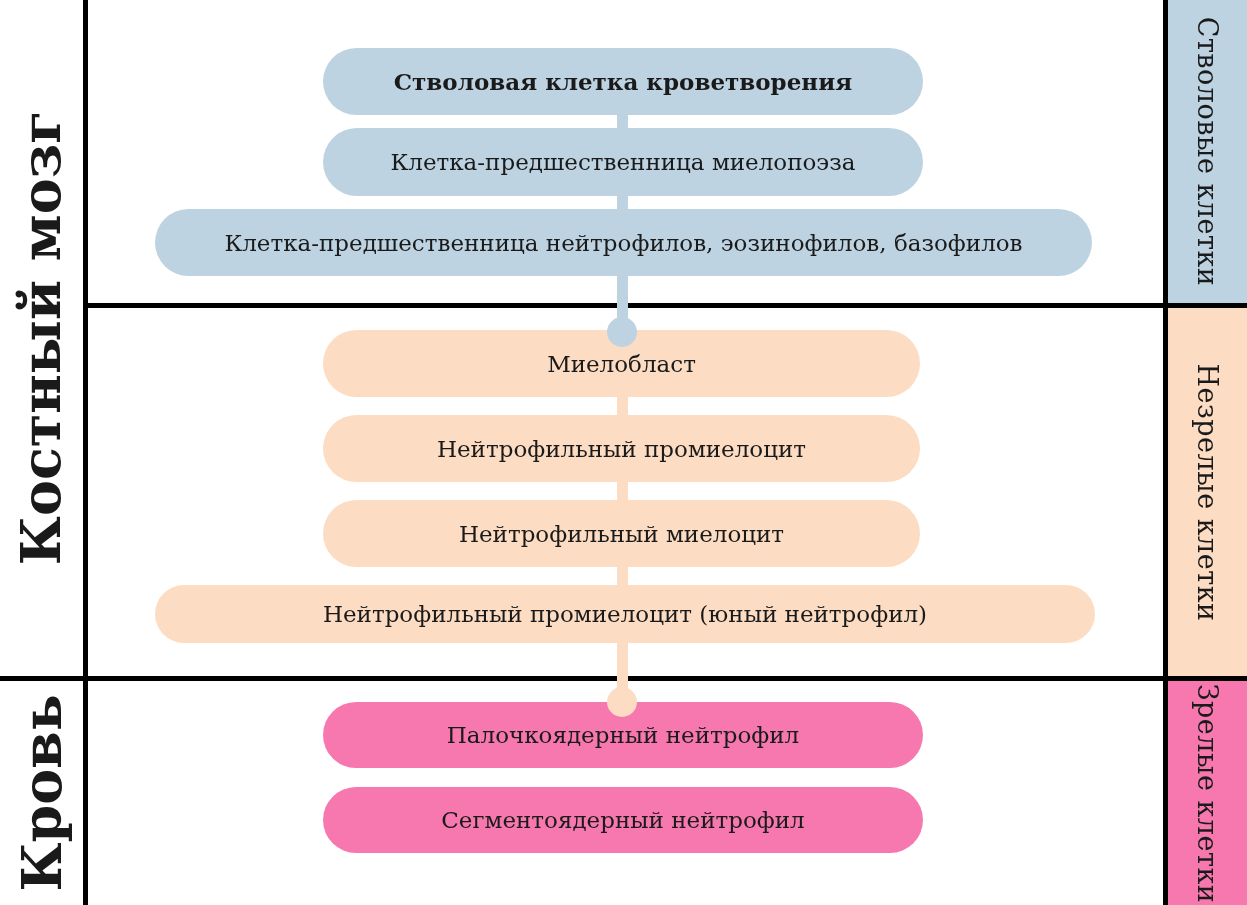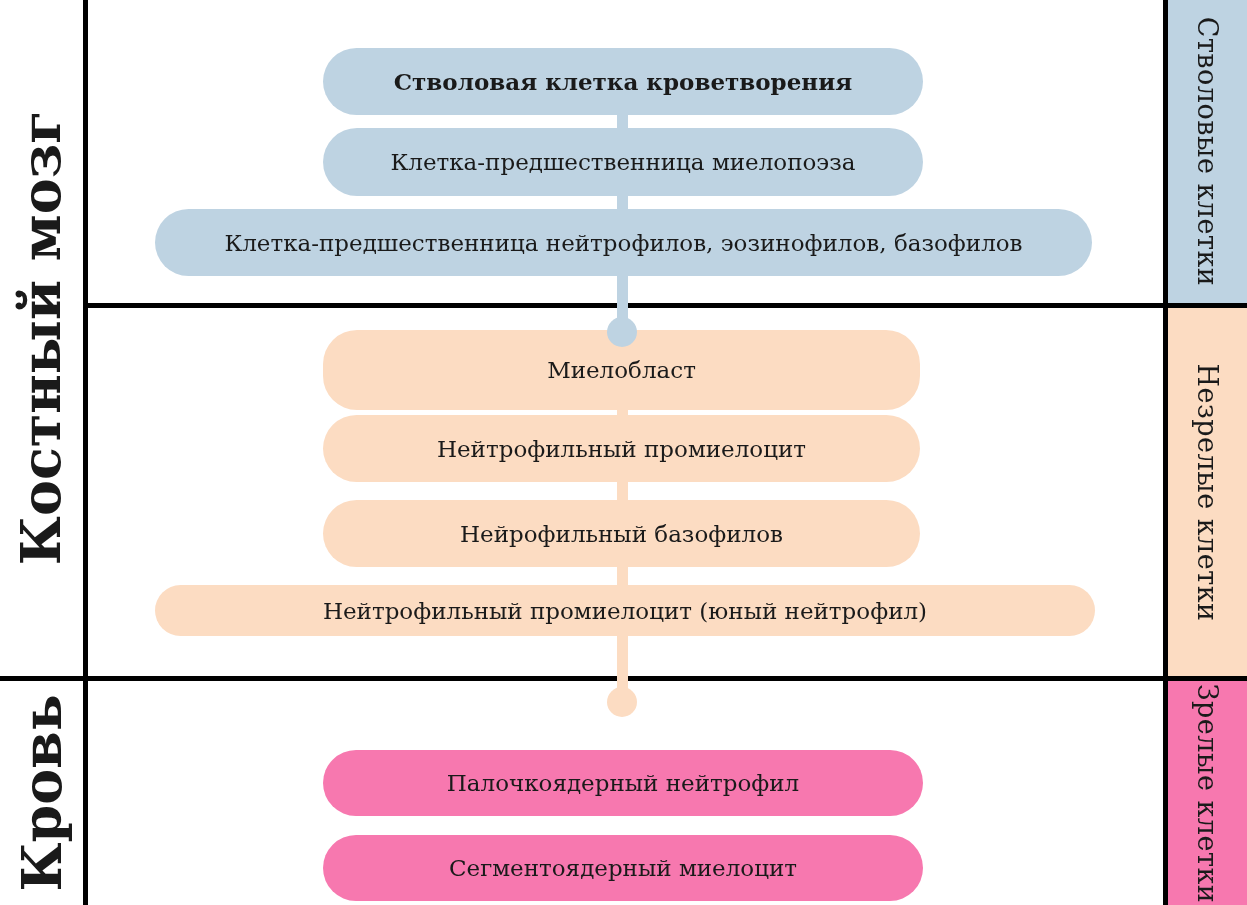--- a/index.html
+++ b/index.html
@@ -86,29 +86,29 @@
     display: flex;
     align-items: center;
     justify-content: center;
     text-align: center;
     font-size: 23px;
     padding: 0 20px;
     box-sizing: border-box;
   }
   .stage.stem     { background: var(--stem,     #bed3e2); }
   .stage.immature { background: var(--immature, #fcdcc2); }
-  .stage.mature   { background: var(--mature,   #f778af); margin-top: 48px; }
+  .stage.mature   { background: var(--mature,   #f778af); }
 
   .s1 { left: 323px; top: 48px;  width: 600px; height: 67px; font-weight: bold; }
   .s2 { left: 323px; top: 128px; width: 600px; height: 68px; }
   .s3 { left: 155px; top: 209px; width: 937px; height: 67px; }
-  .s4 { left: 323px; top: 330px; width: 597px; height: 80px; }
+  .s4 { left: 323px; top: 330px; width: 597px; height: 67px; }
   .s5 { left: 323px; top: 415px; width: 597px; height: 67px; }
   .s6 { left: 323px; top: 500px; width: 597px; height: 67px; }
-  .s7 { left: 155px; top: 585px; width: 940px; height: 51px; text-align: center; }
+  .s7 { left: 155px; top: 585px; width: 940px; height: 58px; text-align: center; }
   .s8 { left: 323px; top: 702px; width: 600px; height: 66px; }
   .s9 { left: 323px; top: 787px; width: 600px; height: 66px; }
 </style>
 </head>
 <body>
 
 <div class="canvas">
 
   <div class="band band-stem">
     <span class="vlabel">Стволовые клетки</span>
@@ -146,25 +146,25 @@
   <div class="stage stem s2">
     <span>Клетка-предшественница миелопоэза</span>
   </div>
   <div class="stage immature s4">
     <span>Миелобласт</span>
   </div>
   <div class="stage immature s5">
     <span>Нейтрофильный промиелоцит</span>
   </div>
   <div class="stage immature s6">
-    <span>Нейрофильный базофилов</span>
+    <span>Нейтрофильный миелоцит</span>
   </div>
   <div class="stage immature s7">
     <span>Нейтрофильный промиелоцит (юный нейтрофил)</span>
   </div>
   <div class="stage mature s8">
     <span>Палочкоядерный нейтрофил</span>
   </div>
   <div class="stage mature s9">
-    <span>Сегментоядерный миелоцит</span>
+    <span>Сегментоядерный нейтрофил</span>
   </div>
 
 </div>
 
 </body></html>

